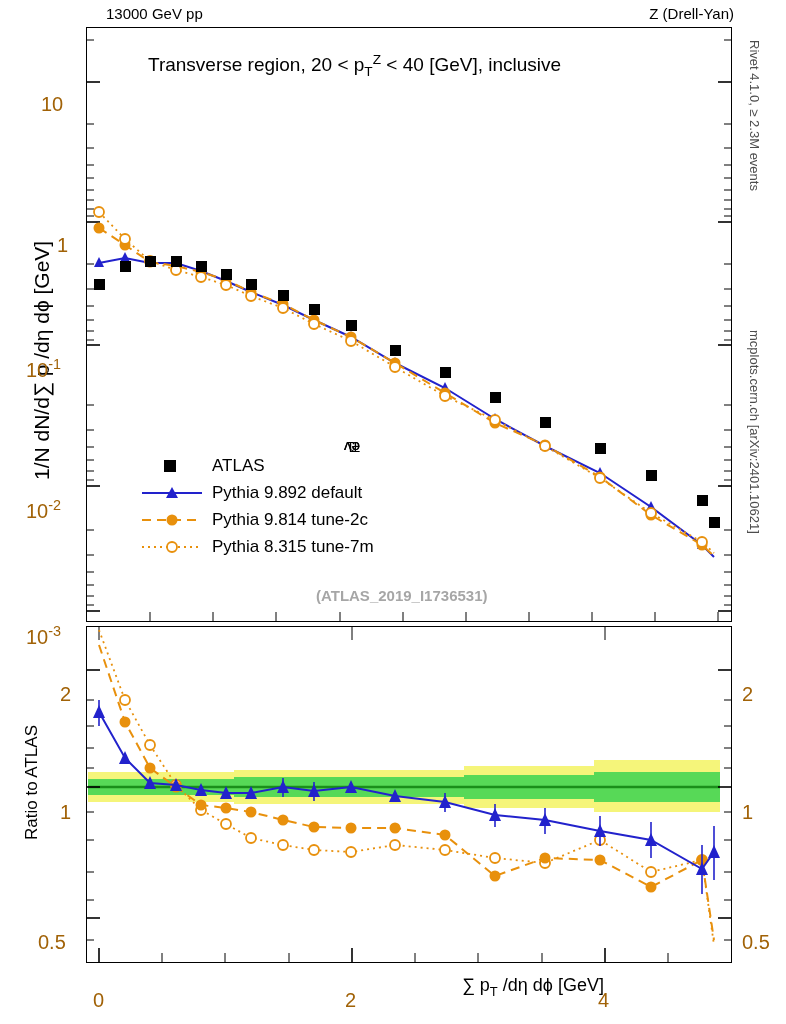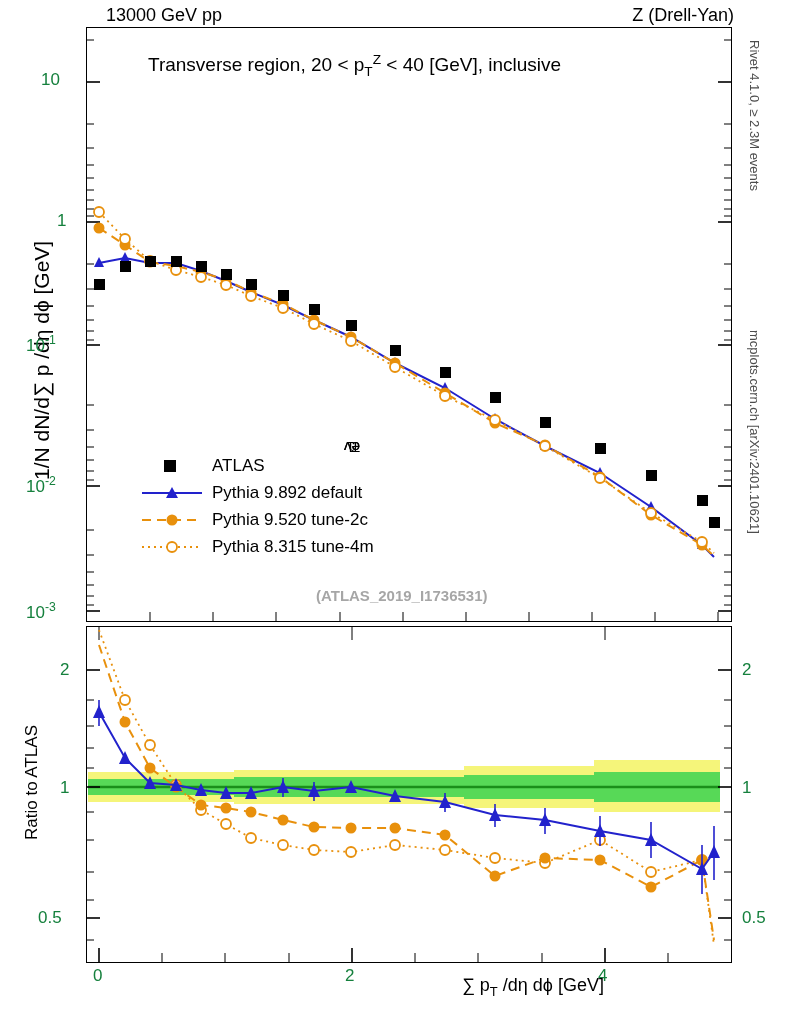--- a/index.html
+++ b/index.html
@@ -2,37 +2,37 @@
 <html><head>
 <meta charset="utf-8">
 <style>
   html,body{margin:0;padding:0;background:#ffffff;}
   body{width:786px;height:1024px;font-family:"Liberation Sans",sans-serif;color:#000;}
   #root{position:relative;width:786px;height:1024px;overflow:hidden;}
 
   .abs{position:absolute;}
 
   
-  .hdr{font-size:18px;color:#000;}
+  .hdr{font-size:15px;color:#000;}
   #hdr-left{left:106px;top:5px;}
   #hdr-right{right:52px;top:5px;}
 
   
   .vtext{
     position:absolute;
     transform-origin:0 0;
     white-space:nowrap;
     font-size:13px;
     color:#4d4d4d;
   }
 
   
   #main-frame{left:86px;top:27px;width:646px;height:595px;border:1.6px solid #000;box-sizing:border-box;background:#fff;}
   #ratio-frame{left:86px;top:626px;width:646px;height:337px;border:1.6px solid #000;box-sizing:border-box;background:#fff;}
-  .lbl{position:absolute;font-size:17px;color:#15803d;white-space:nowrap;}
+  .lbl{position:absolute;font-size:20px;color:#a16207;white-space:nowrap;margin-top:23px;}
 
   
   #ylabel-main{
     position:absolute;left:6px;top:150px;width:30px;
     font-size:21px;
   }
   #ylabel-main span{
     display:block;transform:rotate(-90deg);transform-origin:left top;white-space:nowrap;
     position:absolute;left:24px;top:330px;
   }
@@ -275,30 +275,30 @@
       </span>
       <span class="leg-txt">Pythia 9.892 default</span>
     </div>
     <div class="leg-row">
       <span class="leg-mark">
         <svg width="64" height="20">
           <line x1="2" y1="10" x2="62" y2="10" stroke="#e8900c" stroke-width="2" stroke-dasharray="9,6"></line>
           <circle cx="32" cy="10" r="5.5" fill="#e8900c"></circle>
         </svg>
       </span>
-      <span class="leg-txt">Pythia 9.520 tune-2c</span>
+      <span class="leg-txt">Pythia 9.814 tune-2c</span>
     </div>
     <div class="leg-row">
       <span class="leg-mark">
         <svg width="64" height="20">
           <line x1="2" y1="10" x2="62" y2="10" stroke="#e8900c" stroke-width="1.8" stroke-dasharray="2,4"></line>
           <circle cx="32" cy="10" r="5" fill="#fff" stroke="#e8900c" stroke-width="1.8"></circle>
         </svg>
       </span>
-      <span class="leg-txt">Pythia 8.315 tune-4m</span>
+      <span class="leg-txt">Pythia 8.315 tune-7m</span>
     </div>
   </div>
 
   <div class="watermark">(ATLAS_2019_I1736531)</div>
 
   <div class="abs" id="ratio-frame"></div>
 
   <div id="ylabel-ratio">
     <span>Ratio to ATLAS</span>
   </div>

